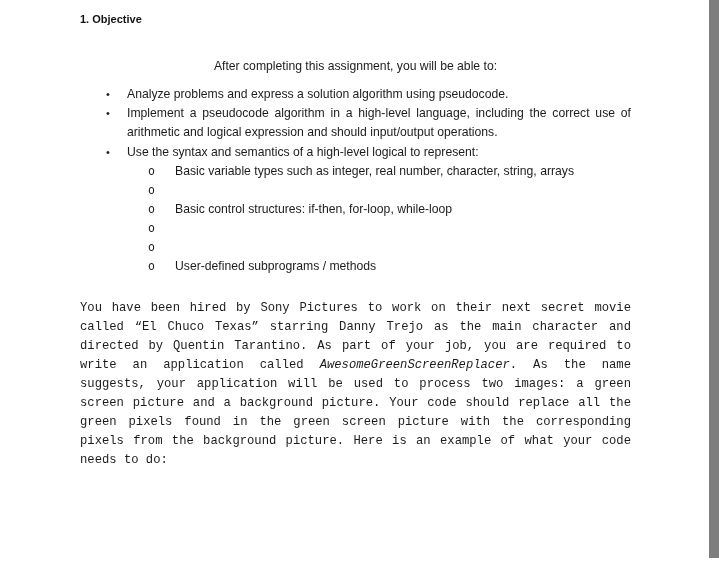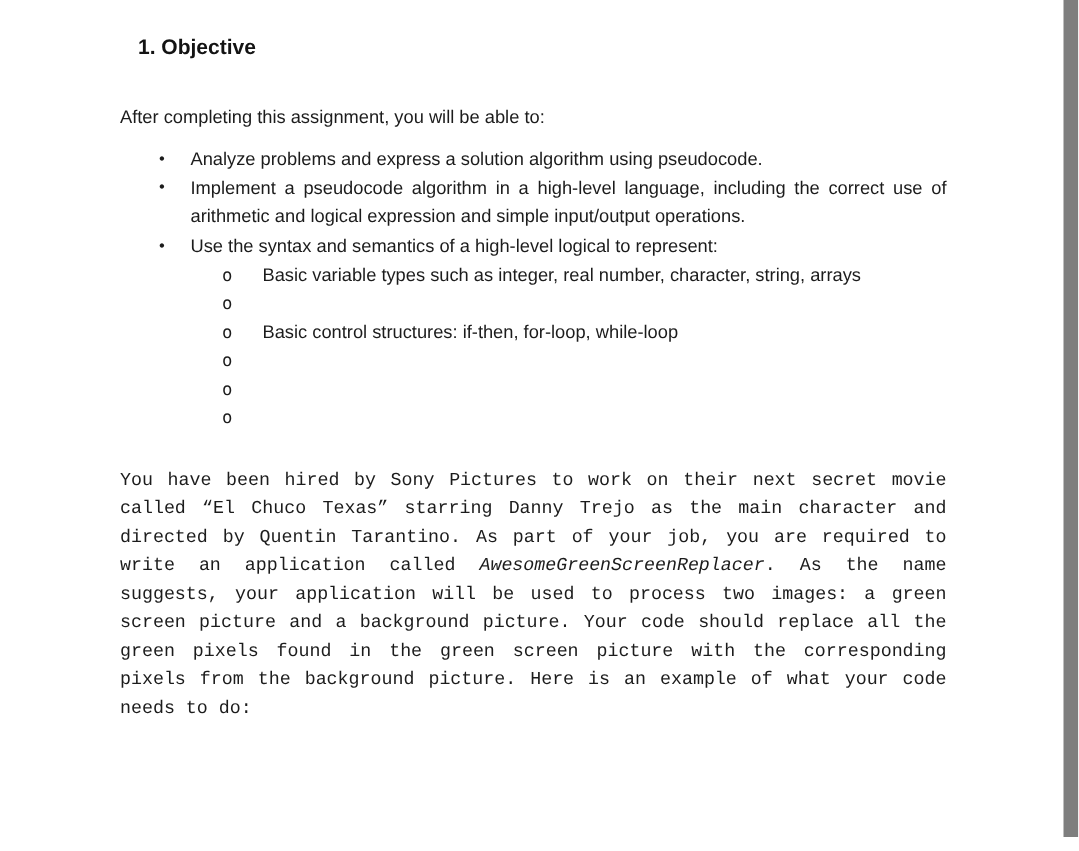--- a/index.html
+++ b/index.html
@@ -17,34 +17,34 @@
     font-family: "Liberation Sans", sans-serif;
     color: #1c1c1c;
   }
   .content {
     position: absolute;
     left: 80px;
     top: 9px;
     width: 551px;
   }
   .section-heading {
-    font-size: 14px;
+    font-size: 11px;
     line-height: 21px;
     font-weight: bold;
     color: #131313;
-    margin: 12px;
+    margin: 0;
   }
   .body-text {
     font-size: 12.2px;
     line-height: 19px;
     margin: 0;
     text-align: justify;
   }
   .intro-text {
-    text-align: left;
+    text-align: center;
     margin-top: 18px;
   }
   .objective-para {
     margin-top: 4px;
   }
   .section-learning {
     margin-top: 27px;
   }
   .section-challenge {
     margin-top: 23px;
@@ -111,21 +111,21 @@
     <section class="section-learning">
       <p class="body-text intro-text">After completing this assignment, you will be able to:</p>
 
       <ul class="bullets">
         <li>
           <span class="marker">•</span>
           <span class="li-text">Analyze problems and express a solution algorithm using pseudocode.</span>
         </li>
         <li>
           <span class="marker">•</span>
-          <span class="li-text">Implement a pseudocode algorithm in a high-level language, including the correct use of arithmetic and logical expression and simple input/output operations.</span>
+          <span class="li-text">Implement a pseudocode algorithm in a high-level language, including the correct use of arithmetic and logical expression and should input/output operations.</span>
         </li>
         <li class="spaced">
           <span class="marker">•</span>
           <span class="li-text">Use the syntax and semantics of a high-level logical to represent:</span>
         </li>
       </ul>
 
       <ul class="sub-bullets">
         <li>
           <span class="marker">o</span>
@@ -139,20 +139,21 @@
           <span class="li-text">Basic control structures: if-then, for-loop, while-loop</span>
         </li>
         <li>
           <span class="marker">o</span>
         </li>
         <li>
           <span class="marker">o</span>
         </li>
         <li>
           <span class="marker">o</span>
+          <span class="li-text">User-defined subprograms / methods</span>
         </li>
       </ul>
     </section>
 
     <section class="section-challenge">
       <p class="body-text challenge-para"><span>You have been hired by Sony Pictures to work on their next secret movie called “El Chuco Texas” starring Danny Trejo as the main character and directed by Quentin Tarantino. As part of your job, you are required to write an application called </span><em>AwesomeGreenScreenReplacer</em><span>. As the name suggests, your application will be used to process two images: a green screen picture and a background picture. Your code should replace all the green pixels found in the green screen picture with the corresponding pixels from the background picture. Here is an example of what your code needs to do:</span></p>
     </section>
 
   </div>
 

